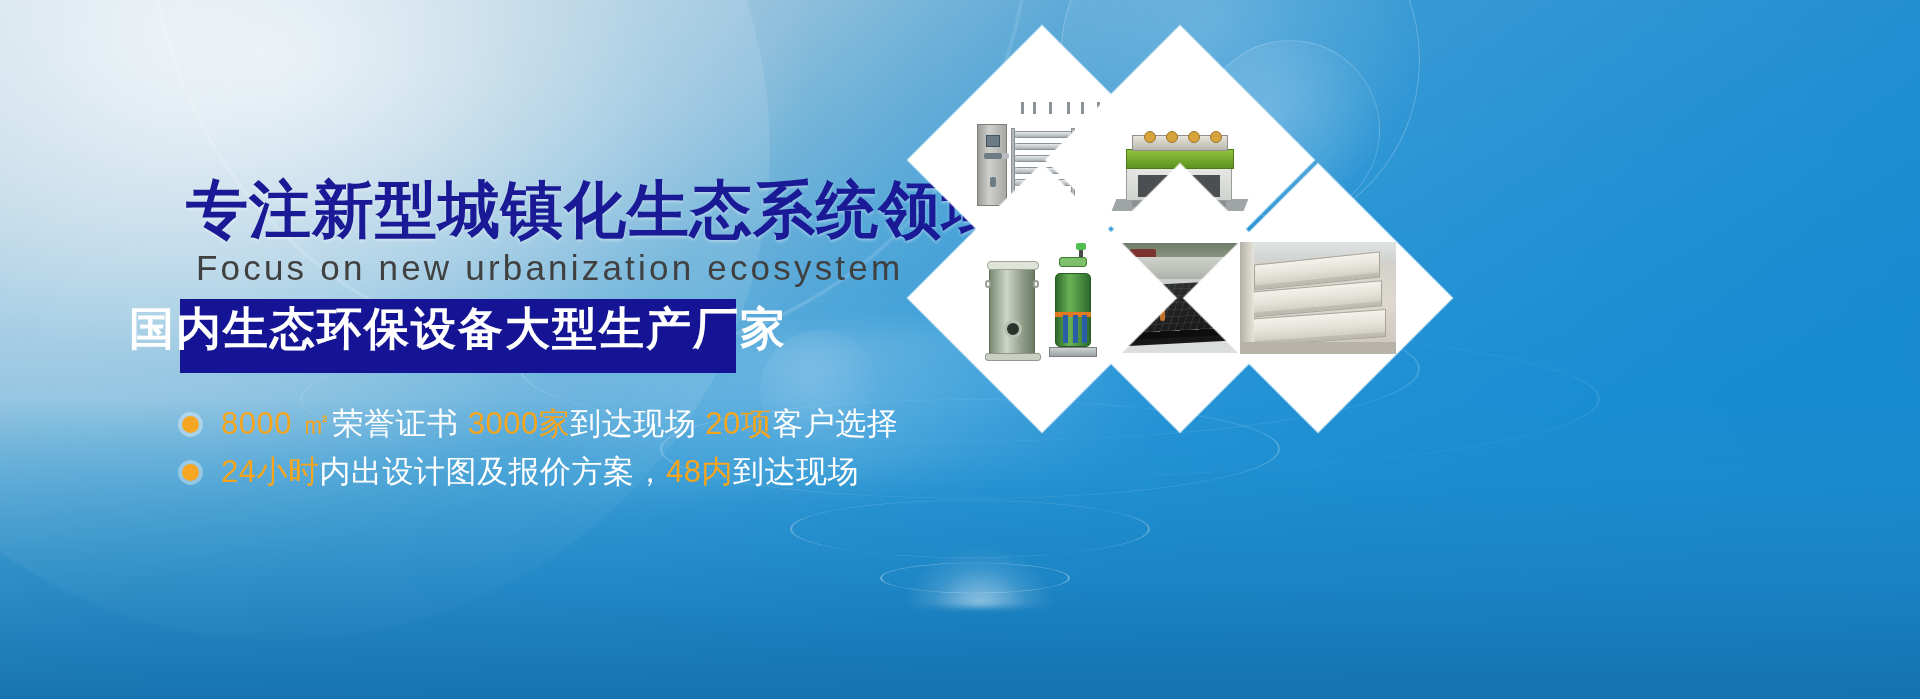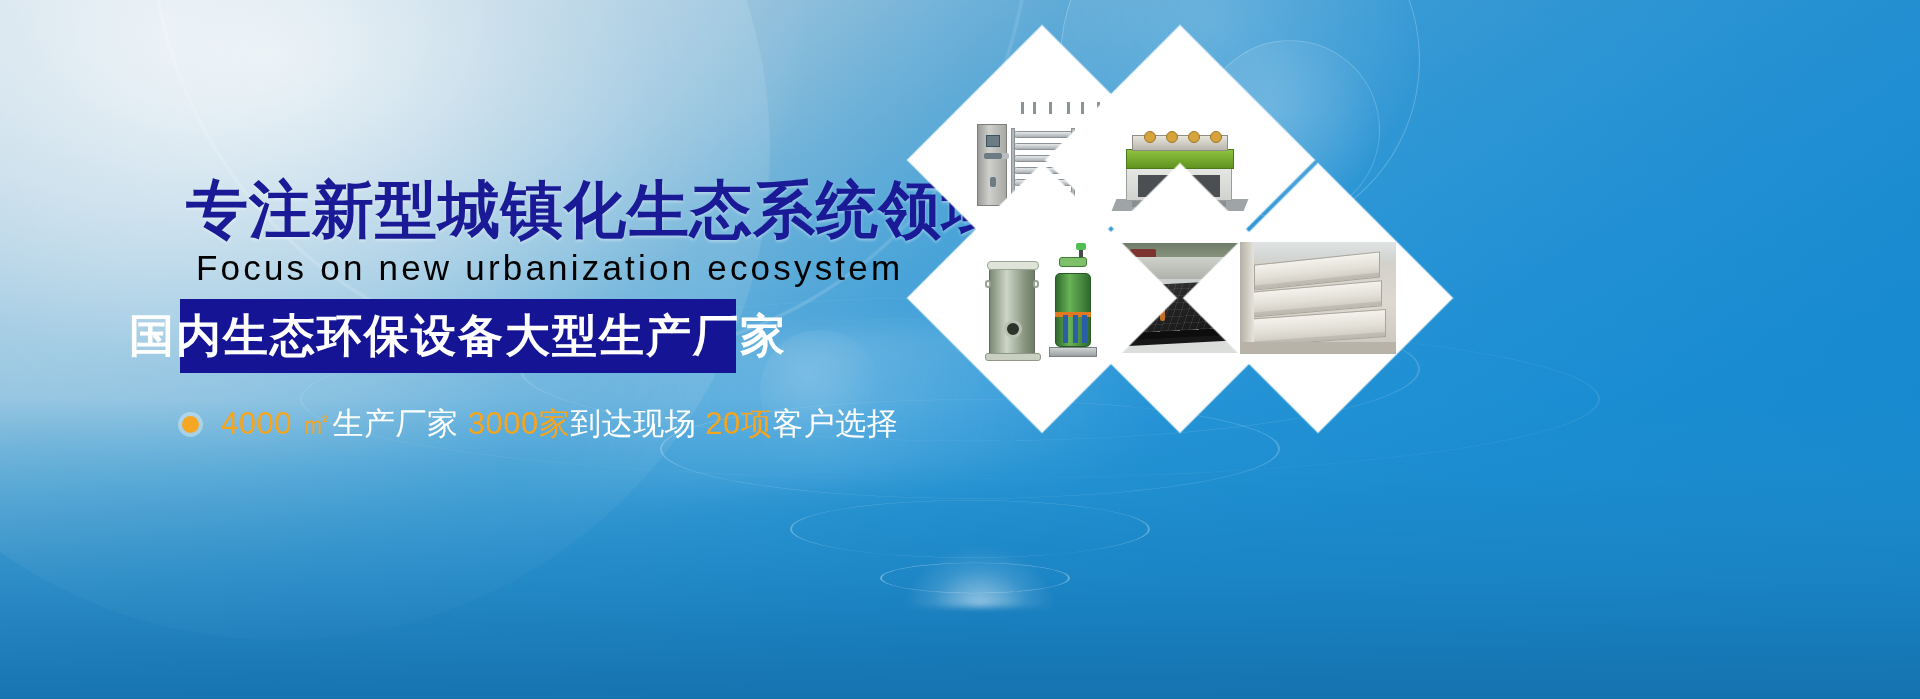--- a/index.html
+++ b/index.html
@@ -68,26 +68,26 @@
   
   .copy{position:absolute;left:0;top:0;width:960px;height:699px;}
   .headline{
     position:absolute;left:186px;top:179px;
     font-size:62px;font-weight:bold;color:#1a1a96;
     letter-spacing:1px;line-height:1;white-space:nowrap;
     text-shadow:0 2px 3px rgba(255,255,255,0.35);
   }
   .subhead{
     position:absolute;left:196px;top:250px;
-    font-size:35px;color:#000000;letter-spacing:3.2px;
+    font-size:35px;color:#404040;letter-spacing:3.2px;
     line-height:1;white-space:nowrap;font-weight:400;
   }
   .tagbox{
     position:absolute;left:180px;top:299px;width:556px;height:74px;
-    background:#141494;display:flex;align-items:center;justify-content:center;
+    background:#141494;display:flex;justify-content:center;
   }
   .tagbox .tagtext{
     font-size:45px;font-weight:bold;color:#ffffff;letter-spacing:2px;white-space:nowrap;
   }
   .bullets{position:absolute;left:182px;top:400px;}
   .bullet{display:flex;align-items:center;height:48px;white-space:nowrap;}
   .dot{
     width:17px;height:17px;border-radius:50%;background:#f5a623;
     box-shadow:0 0 0 4px rgba(255,255,255,0.35);
     margin-right:22px;flex:0 0 auto;
@@ -213,21 +213,25 @@
 
     <div class="subhead">Focus on new urbanization ecosystem</div>
 
     <div class="tagbox">
       <span class="tagtext">国内生态环保设备大型生产厂家</span>
     </div>
 
     <div class="bullets">
       <div class="bullet">
         <span class="dot"></span>
-        <span class="btext"><span class="hl">4000 ㎡</span><span>生产厂家 </span><span class="hl">3000家</span><span>到达现场 </span><span class="hl">20项</span><span>客户选择</span></span>
+        <span class="btext"><span class="hl">8000 ㎡</span><span>荣誉证书 </span><span class="hl">3000家</span><span>到达现场 </span><span class="hl">20项</span><span>客户选择</span></span>
+      </div>
+      <div class="bullet">
+        <span class="dot"></span>
+        <span class="btext"><span class="hl">24小时</span><span>内出设计图及报价方案，</span><span class="hl">48内</span><span>到达现场</span></span>
       </div>
     </div>
   </div>
 
   <div class="mosaic">
 
     <div class="dia d1">
       <div class="inner">
         <div class="art">
           <div class="ro-top">

